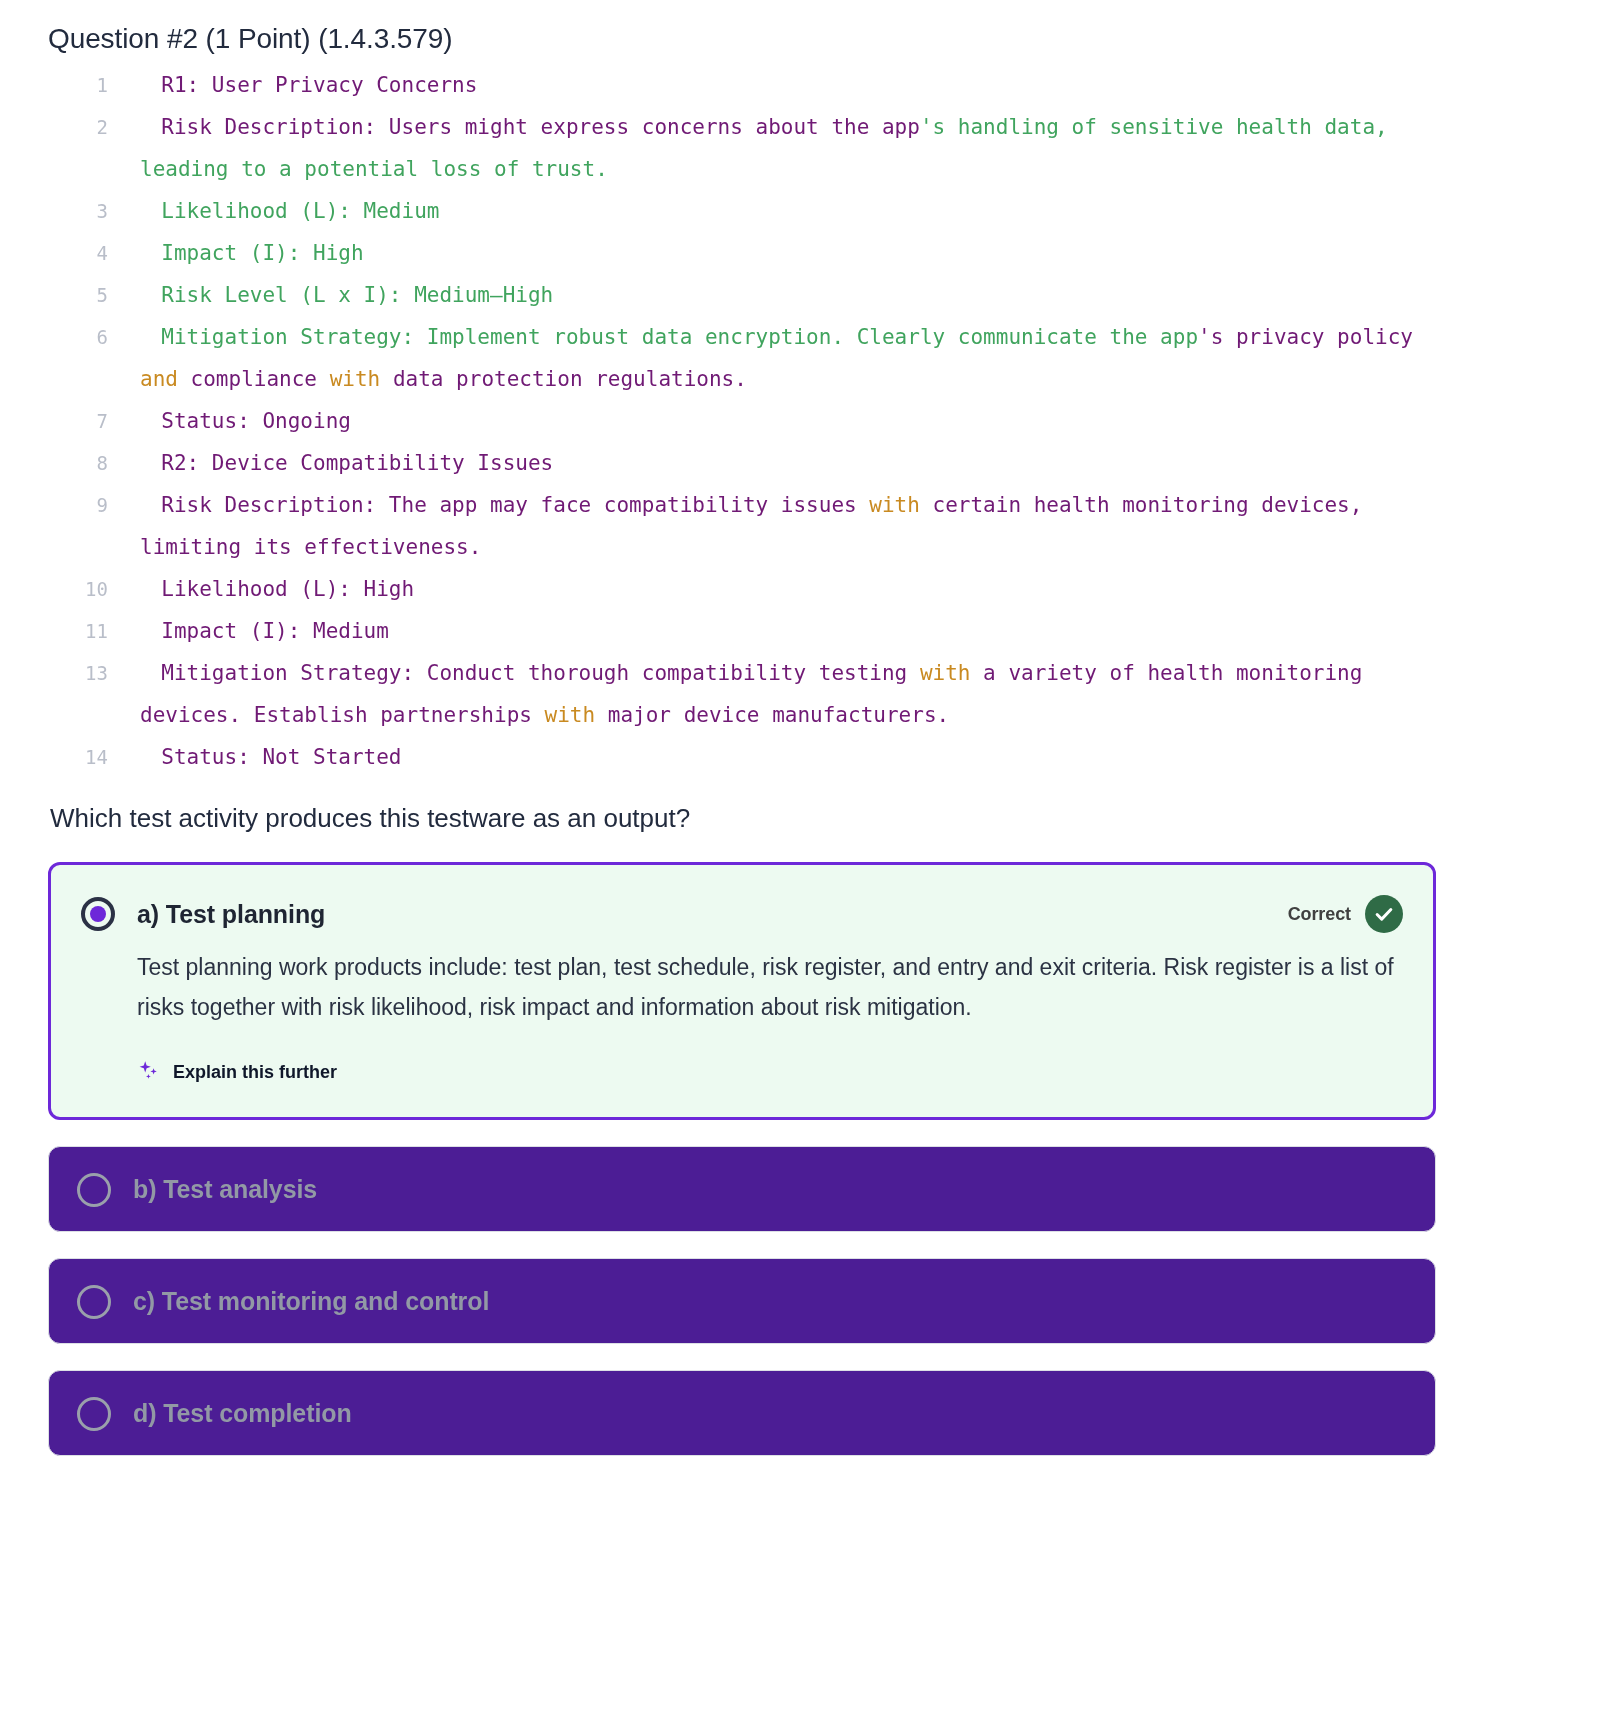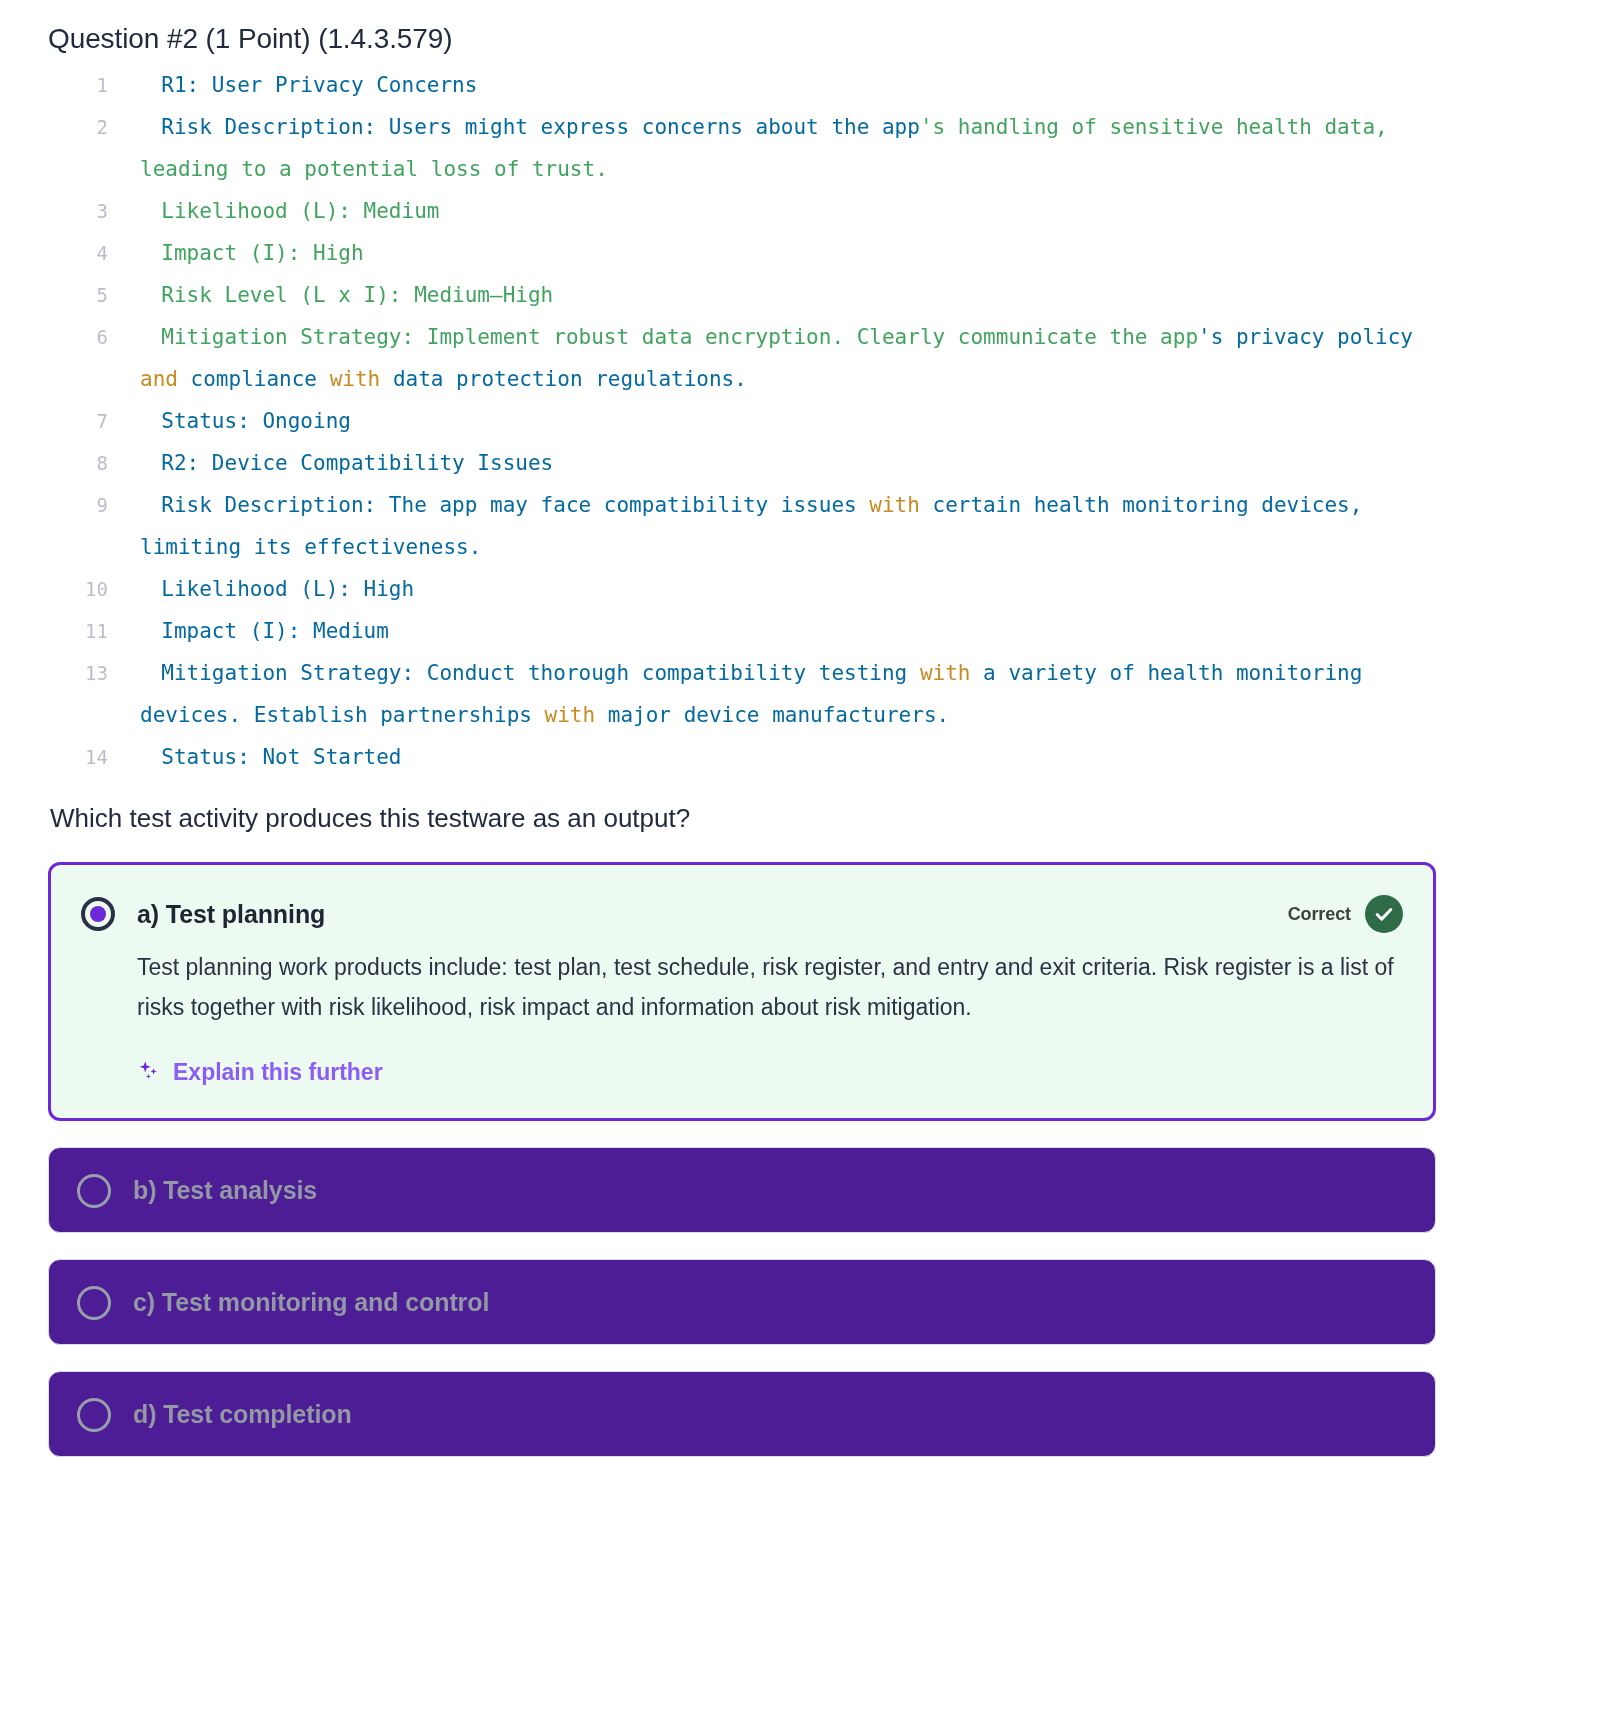--- a/index.html
+++ b/index.html
@@ -65,21 +65,21 @@
     background: #d9dde4;
   }
   .code-text {
     flex: 1 1 auto;
     white-space: pre-wrap;
     word-break: normal;
     color: #31384a;
     padding-left: 6px;
     text-indent: -4px;
   }
-  .tok-plain  { color: #0369a1; }
+  .tok-plain  { color: #701a75; }
   .tok-string { color: #40a45e; }
   .tok-kw     { color: #c98a21; margin-top: 36px; }
 
   
   .prompt {
     font-size: 26px;
     color: #222b3e;
     line-height: 1.4;
     margin: 22px 0 26px 2px;
     font-weight: 400;
@@ -162,22 +162,22 @@
     line-height: 1.75;
     color: #2b3243;
     margin: 14px 0 0 56px;
     max-width: 1390px;
   }
   .explain-link {
     margin: 30px 0 4px 56px;
     display: inline-flex;
     align-items: center;
     gap: 12px;
-    color: #8b5cf6;
-    font-size: 23px;
+    color: #0f172a;
+    font-size: 18px;
     font-weight: 700;
     cursor: pointer;
     text-align: center;
   }
   .sparkle-icon { display: block; }
 </style>
 </head>
 <body>
 
 <div class="page">

